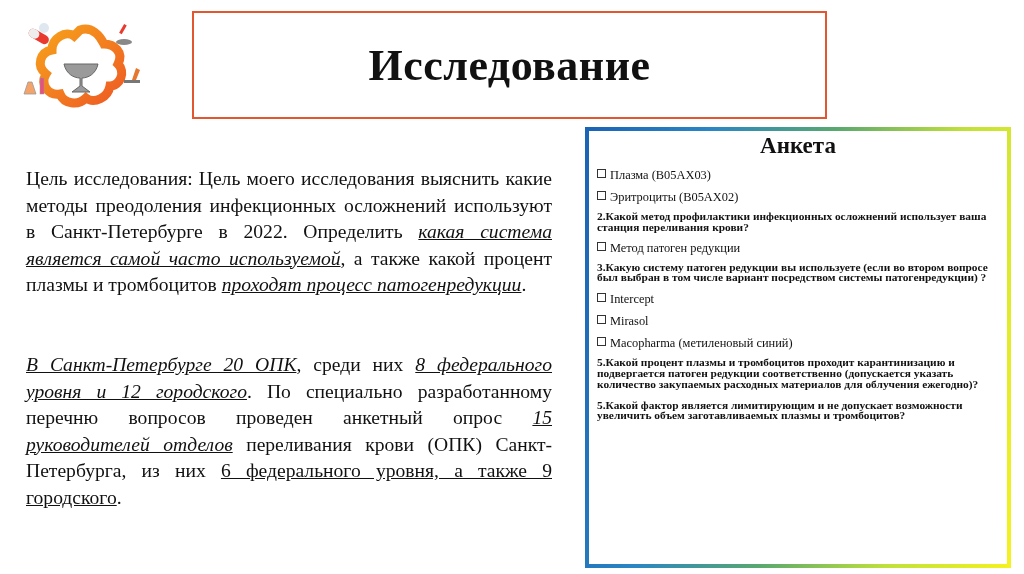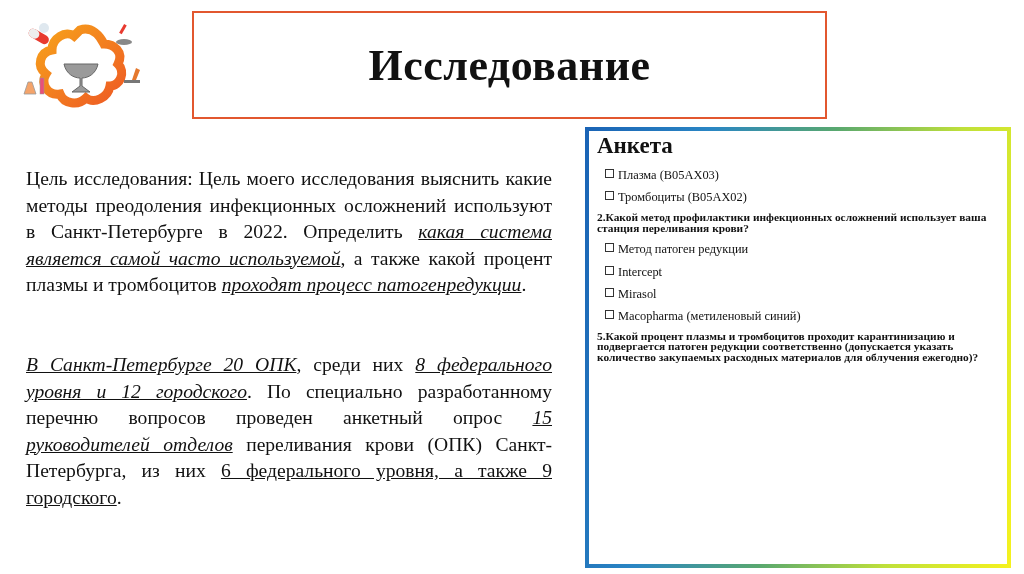--- a/index.html
+++ b/index.html
@@ -33,28 +33,28 @@
   .survey {
     position: absolute; left: 585px; top: 127px; width: 426px; height: 441px;
     box-sizing: border-box; padding: 4px;
     background: linear-gradient(100deg, #1a63b5 0%, #2a86c4 25%, #59a86f 50%, #bfe03a 75%, #f5f21e 100%);
   }
   .survey-inner {
     width: 100%; height: 100%; background: #fff; box-sizing: border-box;
     padding: 0 8px 0 8px;
   }
   .survey h2 {
-    margin: 0; font-size: 23px; font-weight: bold;
+    margin: 0; text-align: center; font-size: 23px; font-weight: bold;
     line-height: 26px; padding-top: 2px;
   }
   .q {
     font-weight: bold; font-size: 11.4px; line-height: 10.8px; margin: 0;
   }
   .opt {
-    font-size: 12.4px; line-height: 14px; margin: 8px;
+    font-size: 12.4px; line-height: 14px; margin: 0;
   }
   .box {
     display: inline-block; width: 7px; height: 7px; border: 1px solid #333;
     margin-right: 4px; vertical-align: 1px;
   }
 </style>
 </head>
 <body>
 
 <div class="logo">
@@ -108,24 +108,26 @@
   <p>
     <span class="ui">В Санкт-Петербурге 20 ОПК</span><span>, среди них </span><span class="ui">8 федерального уровня и 12 городского</span><span>. По специально разработанному перечню вопросов проведен анкетный опрос </span><span class="ui">15 руководителей отделов</span><span> переливания крови (ОПК) Санкт-Петербурга, из них </span><span class="u">6 федерального уровня, а также 9 городского</span><span>.</span>
   </p>
 </div>
 
 <div class="survey">
   <div class="survey-inner">
     <h2>Анкета</h2>
 
     <p class="opt" style="margin-top:9px"><span class="box"></span><span>Плазма (B05AX03)</span></p>
-    <p class="opt" style="margin-top:8px"><span class="box"></span><span>Тромбоциты (B05AX02)</span></p>
+    <p class="opt" style="margin-top:8px"><span class="box"></span><span>Эритроциты (B05AX02)</span></p>
 
     <p class="q" style="margin-top:7px">2.Какой метод профилактики инфекционных осложнений использует ваша станция переливания крови?</p>
     <p class="opt" style="margin-top:8px"><span class="box"></span><span>Метод патоген редукции</span></p>
 
+    <p class="q" style="margin-top:7px">3.Какую систему патоген редукции вы используете (если во втором вопросе был выбран в том числе вариант посредством системы патогенредукции) ?</p>
     <p class="opt" style="margin-top:9px"><span class="box"></span><span>Intercept</span></p>
     <p class="opt" style="margin-top:8px"><span class="box"></span><span>Mirasol</span></p>
     <p class="opt" style="margin-top:8px"><span class="box"></span><span>Macopharma (метиленовый синий)</span></p>
 
     <p class="q" style="margin-top:7px">5.Какой процент плазмы и тромбоцитов проходит карантинизацию и подвергается патоген редукции соответственно (допускается указать количество закупаемых расходных материалов для облучения ежегодно)?</p>
+    <p class="q" style="margin-top:10px">5.Какой фактор является лимитирующим и не допускает возможности увеличить объем заготавливаемых плазмы и тромбоцитов?</p>
   </div>
 </div>
 
 </body></html>

